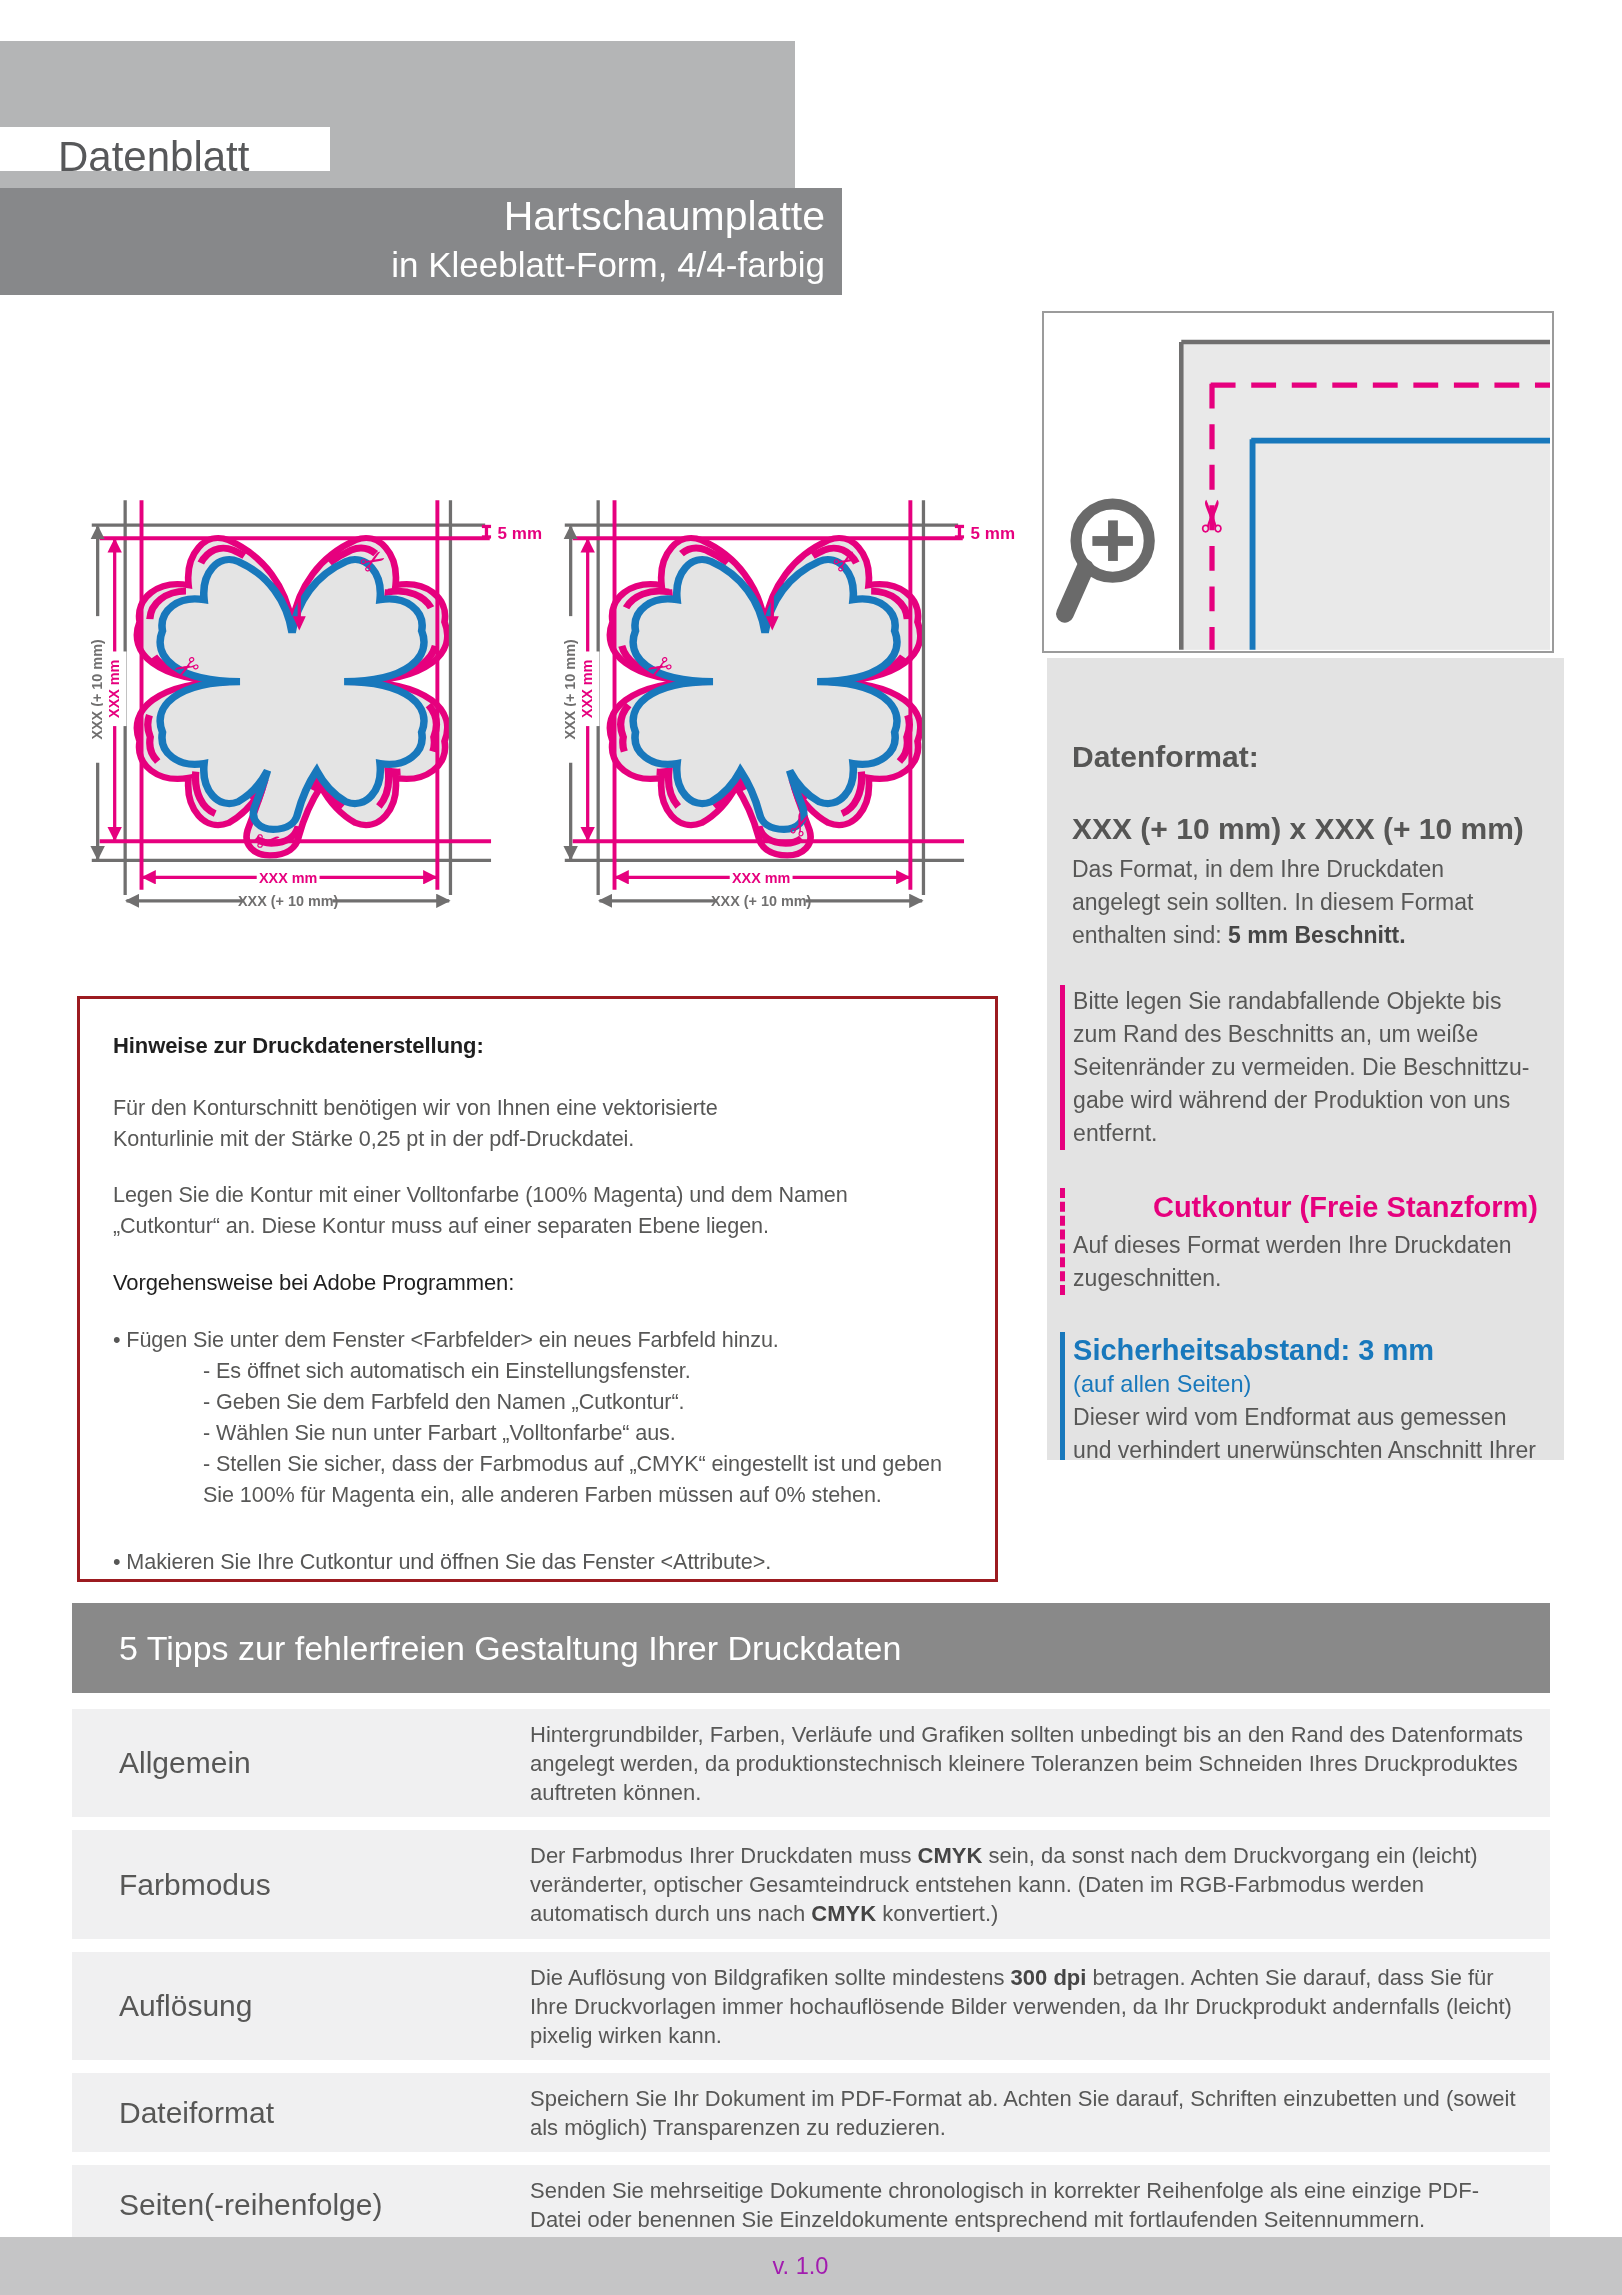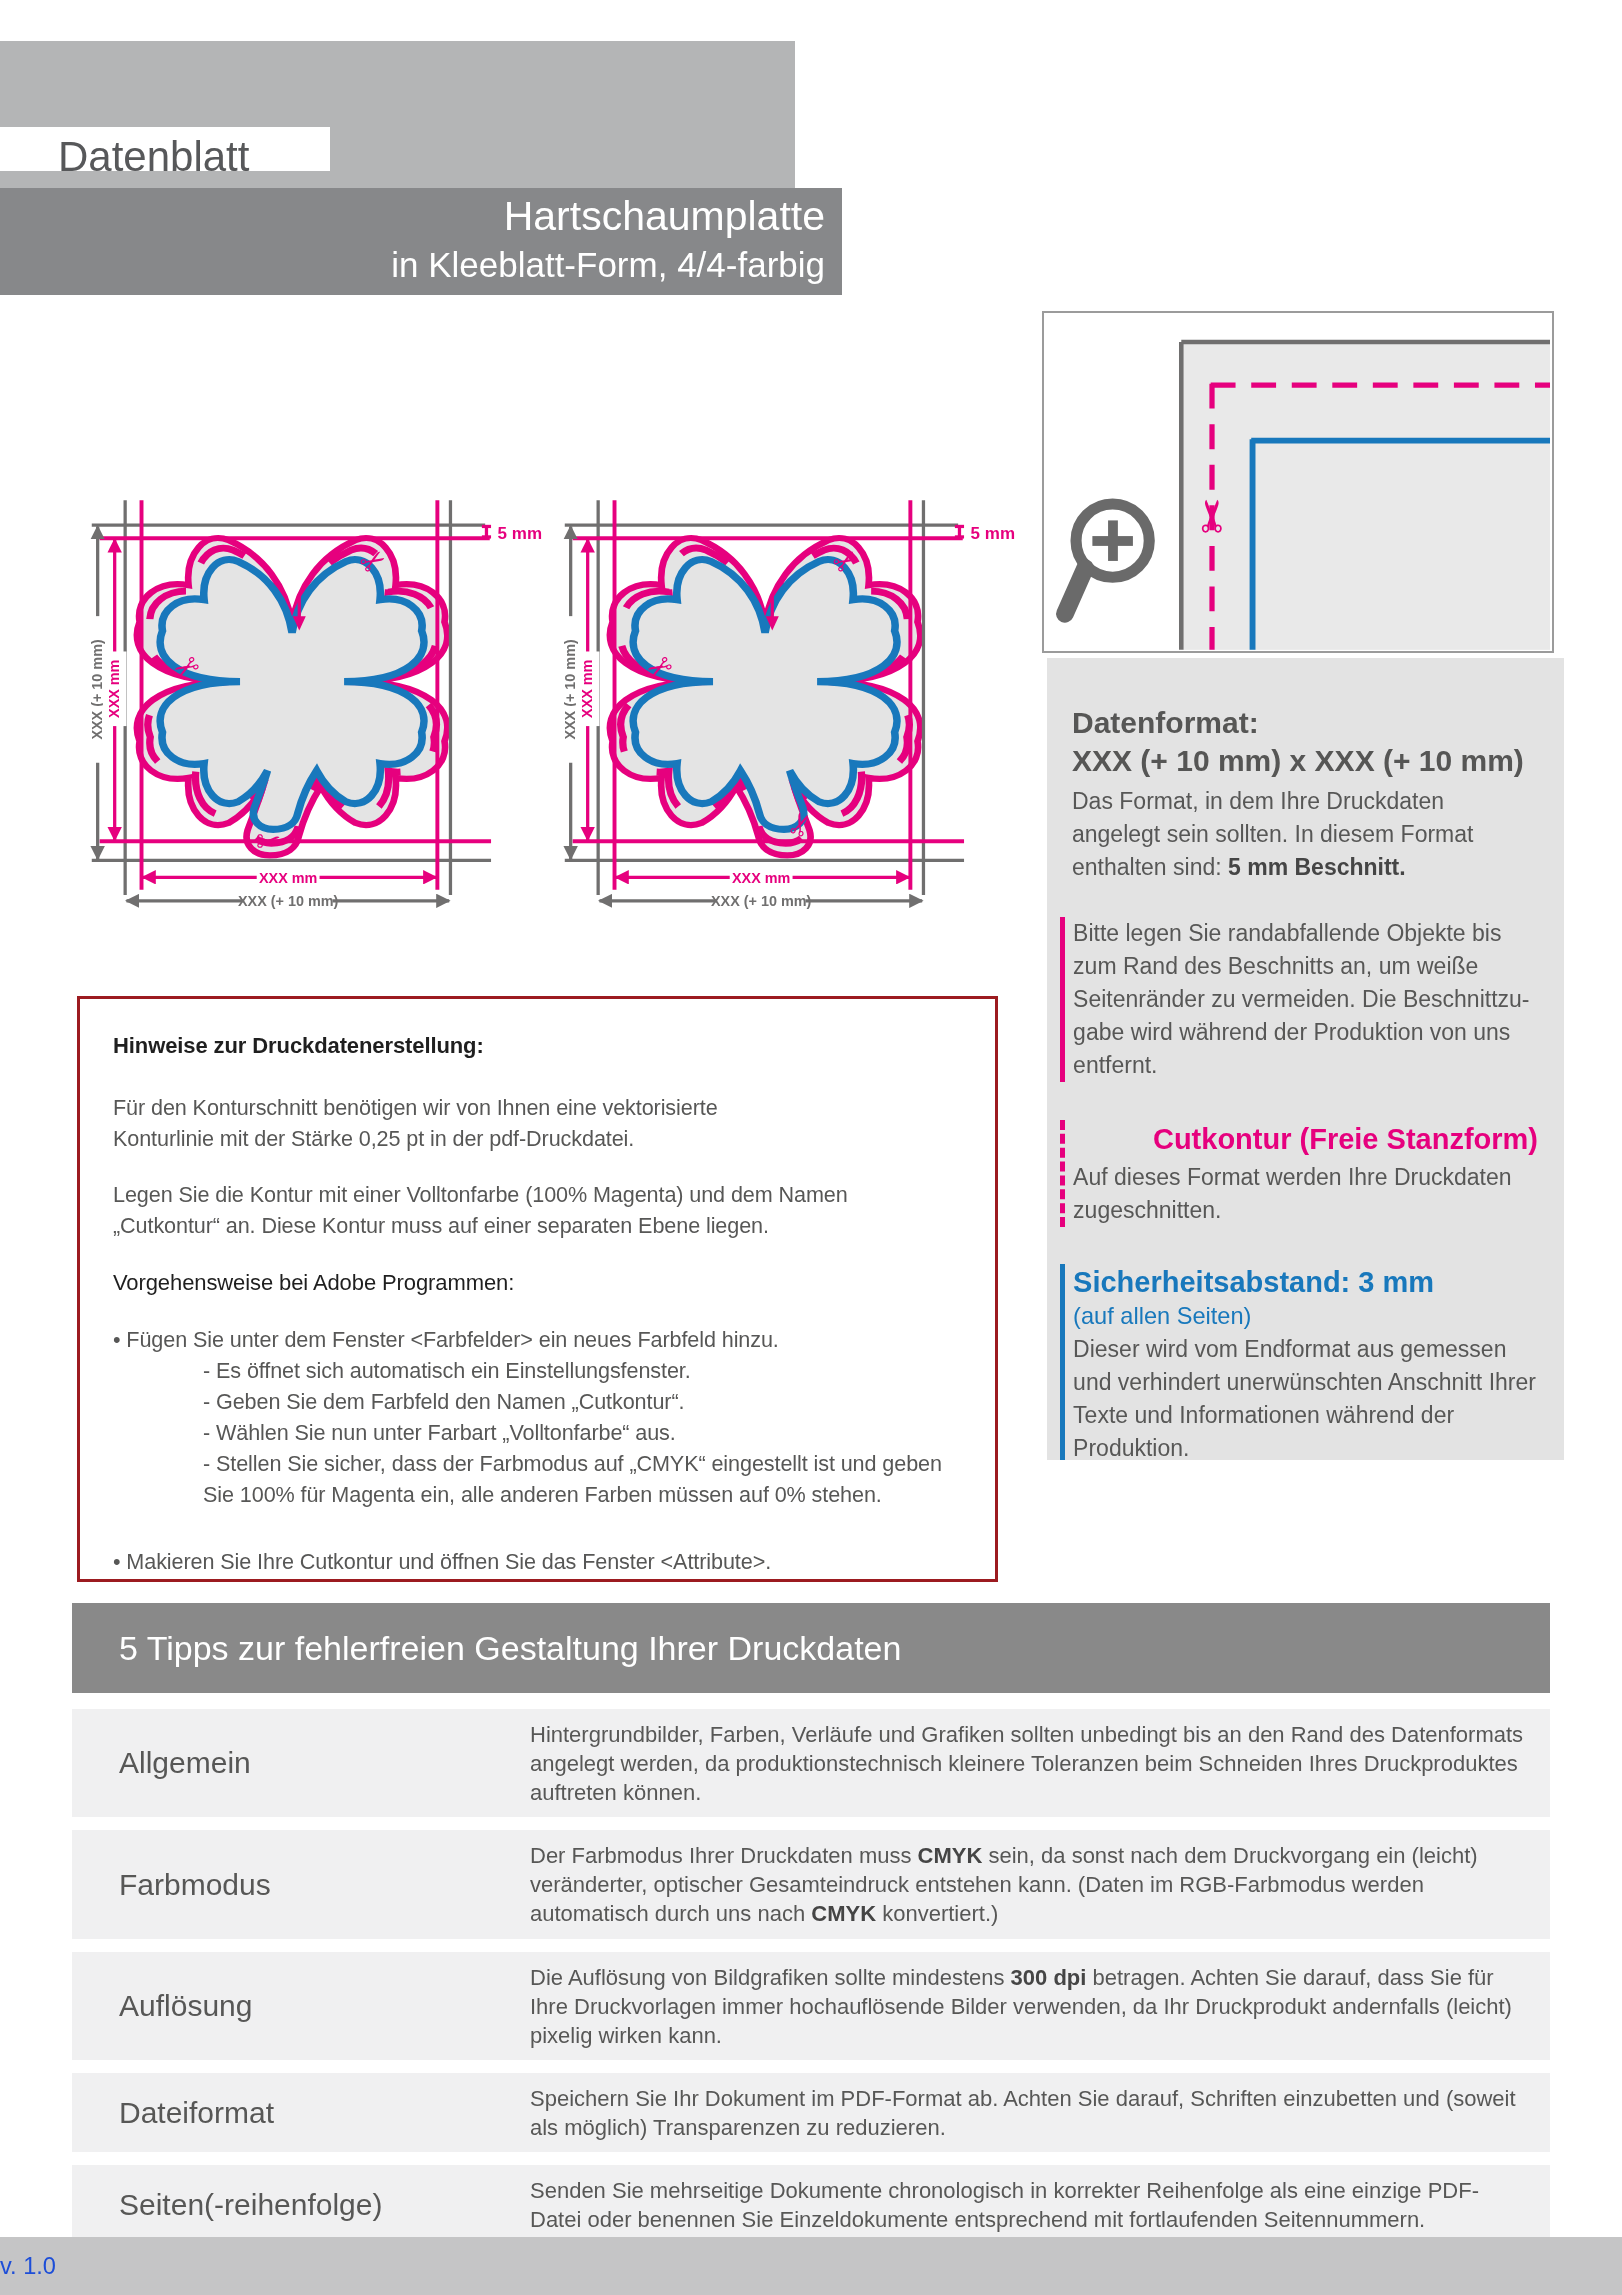--- a/index.html
+++ b/index.html
@@ -37,21 +37,21 @@
   text.scis{fill:var(--magenta);font-size:46px;text-anchor:middle;dominant-baseline:central;
     font-family:"DejaVu Sans",sans-serif;}
 
   
   .detail-box{position:absolute;left:1042px;top:311px;width:512px;height:342px;background:#fff;
     border:2.6px solid #9b9b9b;overflow:hidden;}
 
   
   .info-panel{position:absolute;left:1047px;top:658px;width:517px;height:802px;background:var(--panelgray);
     padding:46px 26px 0 25px;overflow:hidden;}
-  .info-panel h2{font-size:30px;line-height:38px;color:#565655;}
+  .info-panel h2{font-size:30px;line-height:38px;color:#565655;margin-top:34px;}
   .info-panel .body{font-size:23px;line-height:33px;margin-top:5.2px;}
   .info-panel .body b{color:#454545;}
   .note-block{margin-top:33px;margin-left:-11.8px;border-left:5.2px solid var(--magenta);padding-left:7.9px;
     font-size:23px;line-height:33px;}
   .cut-block{margin-top:38px;margin-left:-11.8px;border-left:5.2px dashed var(--magenta);padding-left:7.9px;}
   .cut-block h3{font-size:29px;line-height:38px;color:var(--magenta);text-align:right;}
   .cut-block .body{font-size:23px;line-height:33px;margin-top:2.6px;}
   .safe-block{margin-top:37px;margin-left:-11.8px;border-left:5.2px solid var(--blue);padding-left:7.9px;}
   .safe-block h3{font-size:29px;line-height:37px;color:var(--blue);}
   .safe-block .sub{font-size:23.6px;line-height:30px;color:var(--blue);}
@@ -74,21 +74,21 @@
     color:#fff;font-size:34px;line-height:90px;padding-left:47px;}
   .tips-rows{position:absolute;left:72px;top:1709px;width:1478px;}
   .tip-row{display:flex;background:var(--rowgray);margin-bottom:13px;align-items:center;}
   .tip-label{width:458px;flex:none;padding-left:47px;font-size:30px;color:var(--text);}
   .tip-body{flex:1;padding:10.5px 26px 10.5px 0;font-size:22px;line-height:29px;}
   .tip-body b{color:#454545;margin-top:8px;}
   .r1{min-height:97px;} .r2{min-height:109px;} .r3{min-height:103px;} .r4{min-height:79px;} .r5{min-height:80px;}
 
   
   .footer{position:absolute;left:0;top:2237px;width:1623px;height:59px;background:var(--footergray);
-    text-align:left;font-size:23.6px;line-height:59px;padding-right:22px;color:#1d4ed8;}
+    text-align:center;font-size:23.6px;line-height:59px;padding-right:22px;color:#a21caf;}
 </style>
 </head>
 <body>
 
 <div id="page">
 
   <div class="header-light"></div>
   <div class="doc-label">Datenblatt</div>
   <div class="title-banner">
     <div class="l1">Hartschaumplatte</div>

